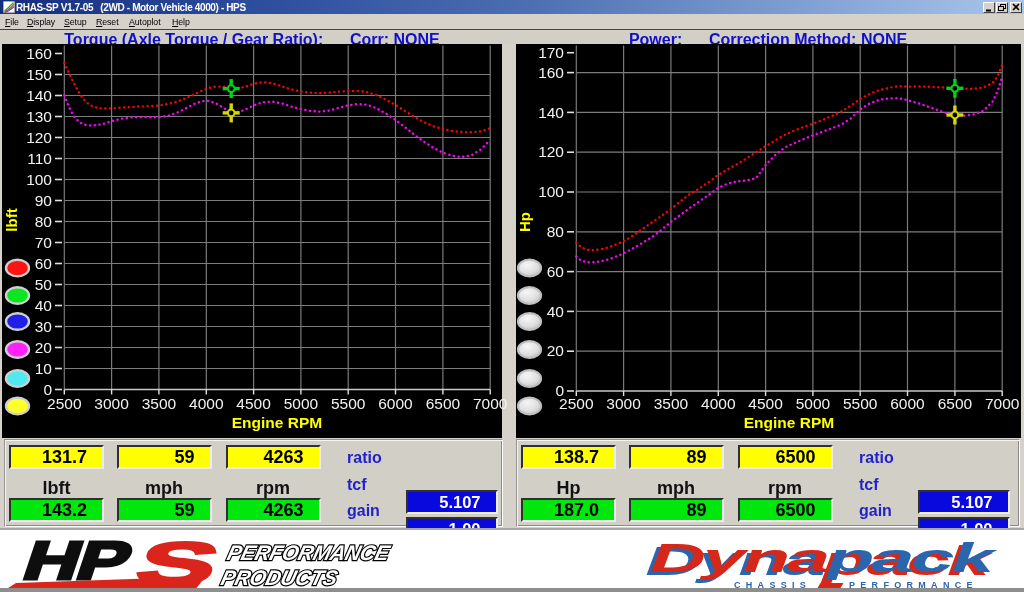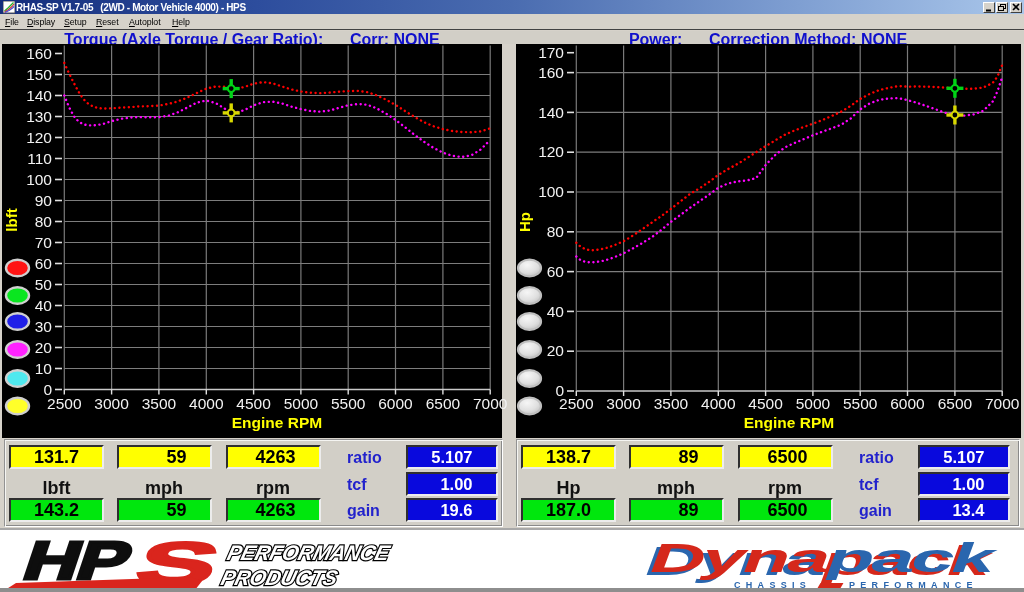--- a/index.html
+++ b/index.html
@@ -18,24 +18,24 @@
 #menubar u { text-decoration:underline; }
 #hdr { position:absolute; left:0; top:31px; width:1024px; height:13px; background:#d2cfc7; }
 .htxt { position:absolute; top:0px; width:504px; text-align:center; color:#1010cc; font-size:16px; font-weight:bold; white-space:pre; }
 #lpanel { position:absolute; left:2px; top:44px; width:500px; height:394px; background:#000; }
 #rpanel { position:absolute; left:516px; top:44px; width:505px; height:394px; background:#000; }
 #chartsvg { position:absolute; left:0; top:0; }
 .tpanel { position:absolute; top:439px; width:499px; height:88px; background:#d2cfc7;
   border-top:1px solid #929292; border-left:1px solid #929292; border-bottom:1px solid #fff; border-right:1px solid #fff;
   box-shadow:inset 1px 1px 0 #f5f5f2, inset -1px -1px 0 #8a8a8a; }
 .cell { position:absolute; width:95px; height:24px; border:2px solid; border-color:#2f2f2f #ececec #ececec #2f2f2f; font-size:18px; font-weight:bold;
-  text-align:right; padding-right:23px; line-height:20px; color:#000; }
+  text-align:right; padding-right:15px; line-height:20px; color:#000; }
 .ycell { background:#ffff00; }
 .gcell { background:#00e70d; }
-.bcell { background:#0909dd; color:#fff; width:92px; font-size:16.5px; }
+.bcell { background:#0909dd; color:#fff; width:92px; font-size:16.5px;margin-top:45px; }
 .ulab { position:absolute; width:95px; text-align:center; font-size:18px; font-weight:bold; color:#111; }
 .blab { position:absolute; font-size:16px; font-weight:bold; color:#2222cc; }
 #logos { position:absolute; left:0; top:528px; width:1024px; height:64px; background:#fff;
   border-top:2px solid #a8a8a8; }
 #botline { position:absolute; left:0; top:588px; width:1024px; height:4px; background:#8e8e8e; }
 </style></head>
 <body>
 <div id="titlebar">
  <svg id="ticon" width="12" height="13">
   <rect x="0" y="0" width="12" height="12" fill="#fff" stroke="#555" stroke-width="1"></rect>

